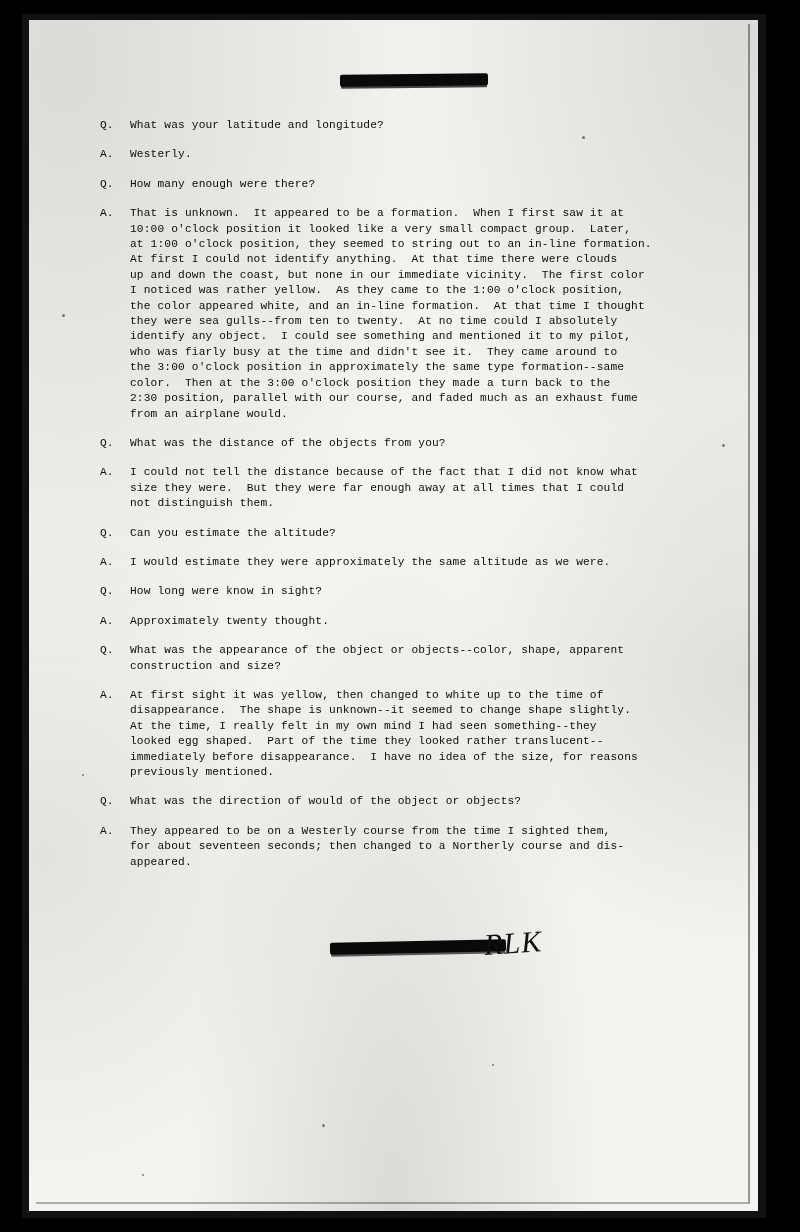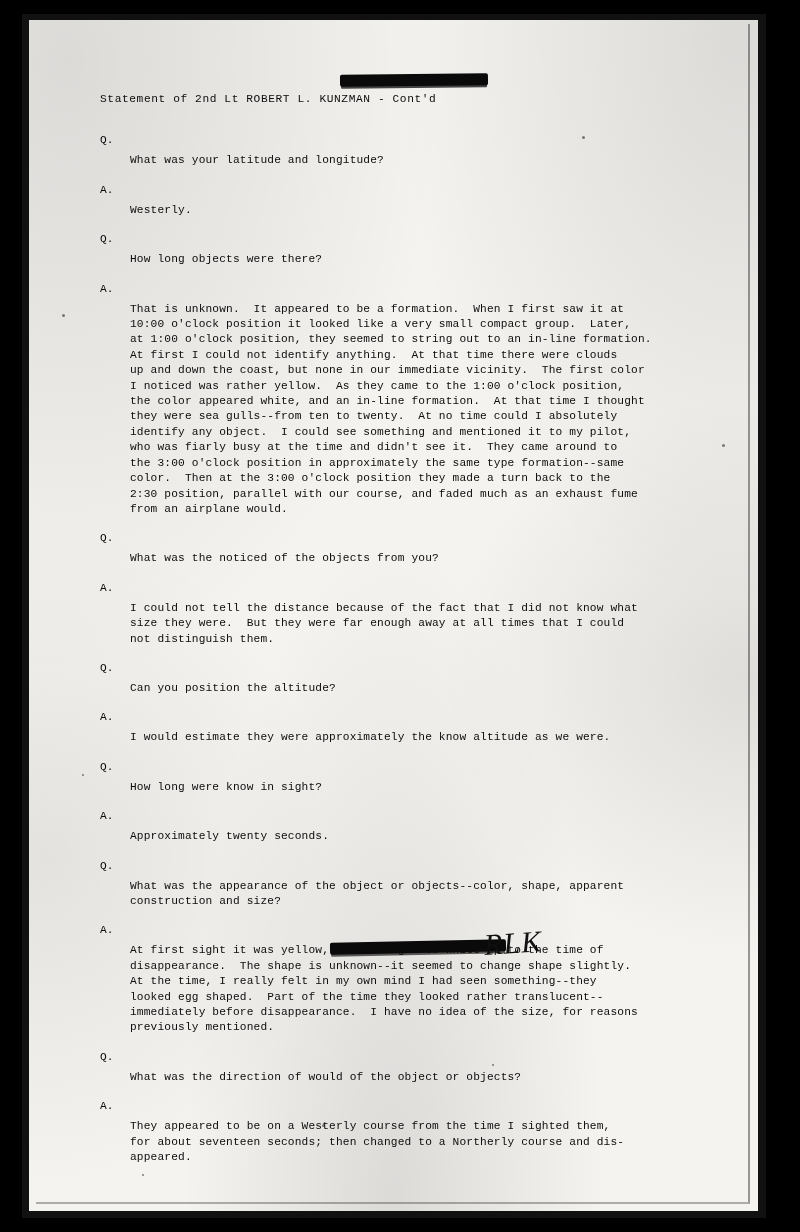--- a/index.html
+++ b/index.html
@@ -116,21 +116,20 @@
     margin-bottom: 14px;
   }
   .qa-label {
     width: 30px;
     flex: 0 0 30px;
     white-space: pre;
   }
   .qa-text {
     flex: 1 1 auto;
     white-space: pre-wrap;
-    margin-top: 20px;
   }
 
   #signature {
     position: absolute;
     left: 462px;
     top: 912px;
     font-family: "Liberation Serif", serif;
     font-style: italic;
     font-size: 30px;
     color: #101010;
@@ -168,77 +167,76 @@
     <span class="speck" style="left:700px; top:430px;  width:3px; height:3px;"></span>
     <span class="speck" style="left:60px;  top:760px;  width:2px; height:2px;"></span>
     <span class="speck" style="left:560px; top:122px;  width:3px; height:3px;"></span>
     <span class="speck" style="left:300px; top:1110px; width:3px; height:3px;"></span>
     <span class="speck" style="left:120px; top:1160px; width:2px; height:2px;"></span>
     <span class="speck" style="left:470px; top:1050px; width:2px; height:2px;"></span>
 
     <div id="content">
 
       <div id="header">
-        <div class="line">Statement of 2nd Lt ROBERT L. KUNZMAN - Cont'd</div>
       </div>
 
       <div class="qa-block">
         <div class="qa-label">Q.</div>
         <div class="qa-text">What was your latitude and longitude?</div>
       </div>
       <div class="qa-block">
         <div class="qa-label">A.</div>
         <div class="qa-text">Westerly.</div>
       </div>
       <div class="qa-block">
         <div class="qa-label">Q.</div>
-        <div class="qa-text">How long objects were there?</div>
+        <div class="qa-text">How many enough were there?</div>
       </div>
       <div class="qa-block">
         <div class="qa-label">A.</div>
         <div class="qa-text">That is unknown.  It appeared to be a formation.  When I first saw it at
 10:00 o'clock position it looked like a very small compact group.  Later,
 at 1:00 o'clock position, they seemed to string out to an in-line formation.
 At first I could not identify anything.  At that time there were clouds
 up and down the coast, but none in our immediate vicinity.  The first color
 I noticed was rather yellow.  As they came to the 1:00 o'clock position,
 the color appeared white, and an in-line formation.  At that time I thought
 they were sea gulls--from ten to twenty.  At no time could I absolutely
 identify any object.  I could see something and mentioned it to my pilot,
 who was fiarly busy at the time and didn't see it.  They came around to
 the 3:00 o'clock position in approximately the same type formation--same
 color.  Then at the 3:00 o'clock position they made a turn back to the
 2:30 position, parallel with our course, and faded much as an exhaust fume
 from an airplane would.</div>
       </div>
       <div class="qa-block">
         <div class="qa-label">Q.</div>
-        <div class="qa-text">What was the noticed of the objects from you?</div>
+        <div class="qa-text">What was the distance of the objects from you?</div>
       </div>
       <div class="qa-block">
         <div class="qa-label">A.</div>
         <div class="qa-text">I could not tell the distance because of the fact that I did not know what
 size they were.  But they were far enough away at all times that I could
 not distinguish them.</div>
       </div>
       <div class="qa-block">
         <div class="qa-label">Q.</div>
-        <div class="qa-text">Can you position the altitude?</div>
-      </div>
-      <div class="qa-block">
-        <div class="qa-label">A.</div>
-        <div class="qa-text">I would estimate they were approximately the know altitude as we were.</div>
+        <div class="qa-text">Can you estimate the altitude?</div>
+      </div>
+      <div class="qa-block">
+        <div class="qa-label">A.</div>
+        <div class="qa-text">I would estimate they were approximately the same altitude as we were.</div>
       </div>
       <div class="qa-block">
         <div class="qa-label">Q.</div>
         <div class="qa-text">How long were know in sight?</div>
       </div>
       <div class="qa-block">
         <div class="qa-label">A.</div>
-        <div class="qa-text">Approximately twenty seconds.</div>
+        <div class="qa-text">Approximately twenty thought.</div>
       </div>
       <div class="qa-block">
         <div class="qa-label">Q.</div>
         <div class="qa-text">What was the appearance of the object or objects--color, shape, apparent
 construction and size?</div>
       </div>
       <div class="qa-block">
         <div class="qa-label">A.</div>
         <div class="qa-text">At first sight it was yellow, then changed to white up to the time of
 disappearance.  The shape is unknown--it seemed to change shape slightly.

